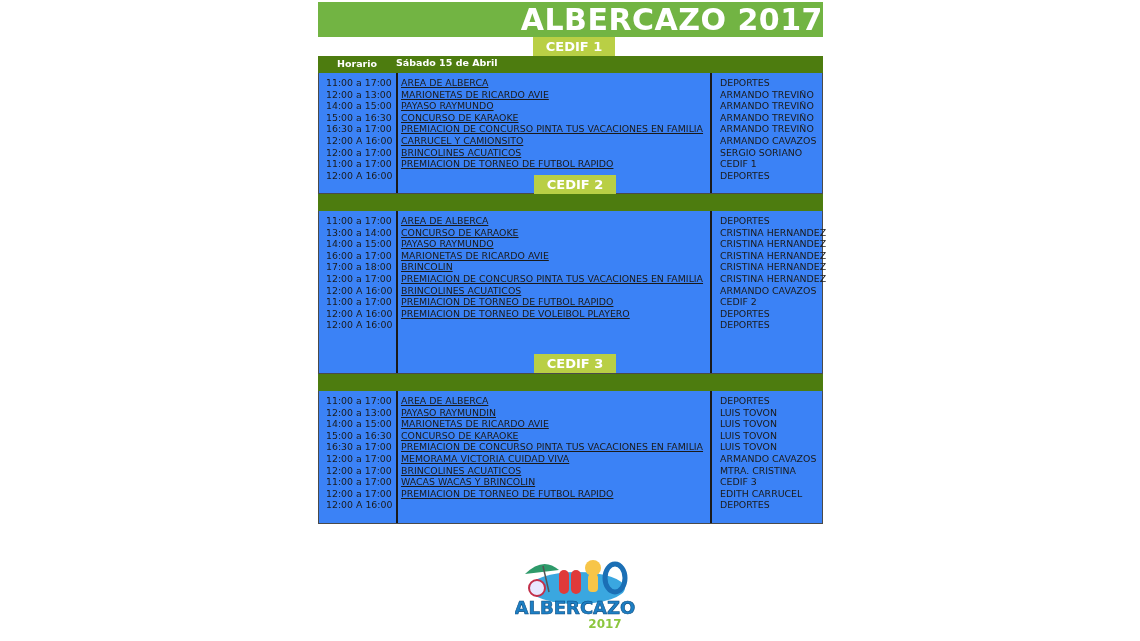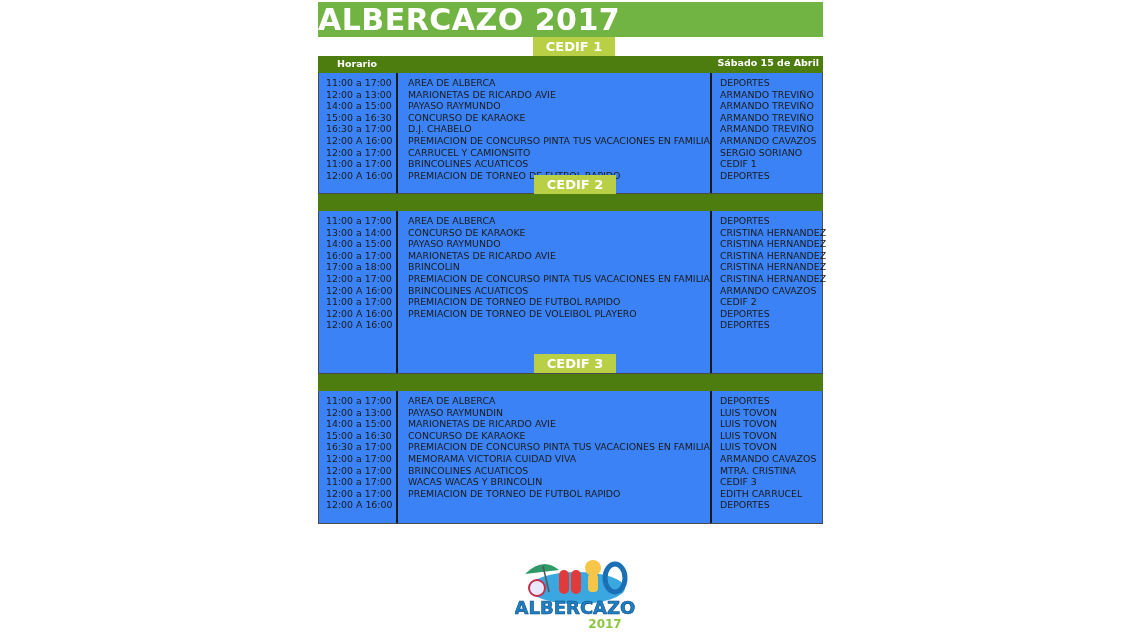--- a/index.html
+++ b/index.html
@@ -1,35 +1,35 @@
 <!DOCTYPE html>
 <html><head>
 <meta charset="utf-8">
 <style>
   html, body { margin: 0; padding: 0; background: #ffffff; }
   body { width: 1140px; height: 641px; position: relative; overflow: hidden;
          font-family: "DejaVu Sans", "Liberation Sans", sans-serif; color: #1a1a1a; }
   .page { position: absolute; left: 318px; top: 2px; width: 505px; }
-  .title-bar { height: 35px; background: #72b443; color: #fff; text-align: left;
+  .title-bar { height: 35px; background: #72b443; color: #fff; text-align: right;
                font-weight: bold; font-size: 30px; line-height: 35px; letter-spacing: 0.5px; }
   .badge-row { position: relative; height: 19px; }
   .badge { position: absolute; left: 215px; width: 82px; height: 19px; background: #b9cf45;
            color: #fff; font-weight: bold; font-size: 13px; line-height: 20px; text-align: center; }
   .gray-bar { height: 17px; background: #4d7c0f; color: #fff; font-weight: bold; font-size: 9.5px;
               position: relative; }
   .gray-bar .h-col { position: absolute; left: 0; width: 78px; text-align: center; top: 2px; }
-  .gray-bar .d-col { position: absolute; left: 78px; right: 4px; text-align: right; top: 1px; }
+  .gray-bar .d-col { position: absolute; left: 78px; right: 4px; text-align: left; top: 1px; }
   .block { position: relative; border: 1px solid #4a4a4a; border-top: none; background: #3b82f6; }
   .block .col-time { position: absolute; left: 0; top: 0; bottom: 0; width: 77px; border-right: 2px solid #1a1a1a; }
   .block .col-act { position: absolute; left: 79px; top: 0; bottom: 0; width: 312px; border-right: 2px solid #1a1a1a; }
   .block .col-resp { position: absolute; left: 393px; top: 0; bottom: 0; right: 0; }
   .rows { position: absolute; top: 4px; left: 0; right: 0; }
   .row { height: 11.6px; font-size: 9.4px; line-height: 11.6px; white-space: nowrap; }
   .col-time .row { padding-left: 7px; }
-  .col-act .row { padding-left: 10px; }
+  .col-act .row { padding-left: 3px; text-decoration: underline; }
   .col-resp .row { padding-left: 8px; }
   .logo { position: absolute; left: 515px; top: 552px; width: 120px; height: 80px; }
 </style>
 </head>
 <body>
 
 <div class="page">
   <div class="title-bar">ALBERCAZO 2017</div>
 
   <div class="badge-row">
@@ -52,21 +52,20 @@
           <div class="row">11:00 a 17:00</div>
           <div class="row">12:00 A 16:00</div>
         </div>
       </div>
     <div class="col-act">
         <div class="rows">
           <div class="row">AREA DE ALBERCA</div>
           <div class="row">MARIONETAS DE RICARDO AVIE</div>
           <div class="row">PAYASO RAYMUNDO</div>
           <div class="row">CONCURSO DE KARAOKE</div>
-          <div class="row">D.J. CHABELO</div>
           <div class="row">PREMIACION DE CONCURSO PINTA TUS VACACIONES EN FAMILIA</div>
           <div class="row">CARRUCEL Y CAMIONSITO</div>
           <div class="row">BRINCOLINES ACUATICOS</div>
           <div class="row">PREMIACION DE TORNEO DE FUTBOL RAPIDO</div>
         </div>
       </div>
     <div class="col-resp">
         <div class="rows">
           <div class="row">DEPORTES</div>
           <div class="row">ARMANDO TREVIÑO</div>

